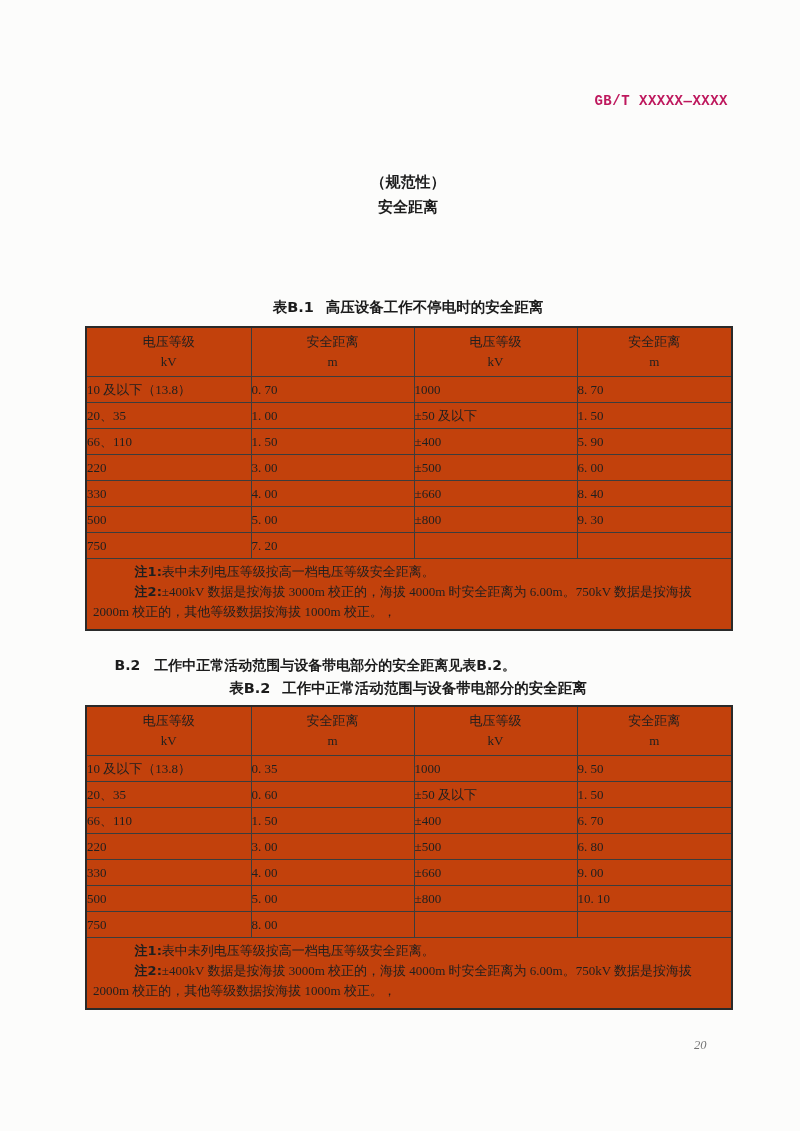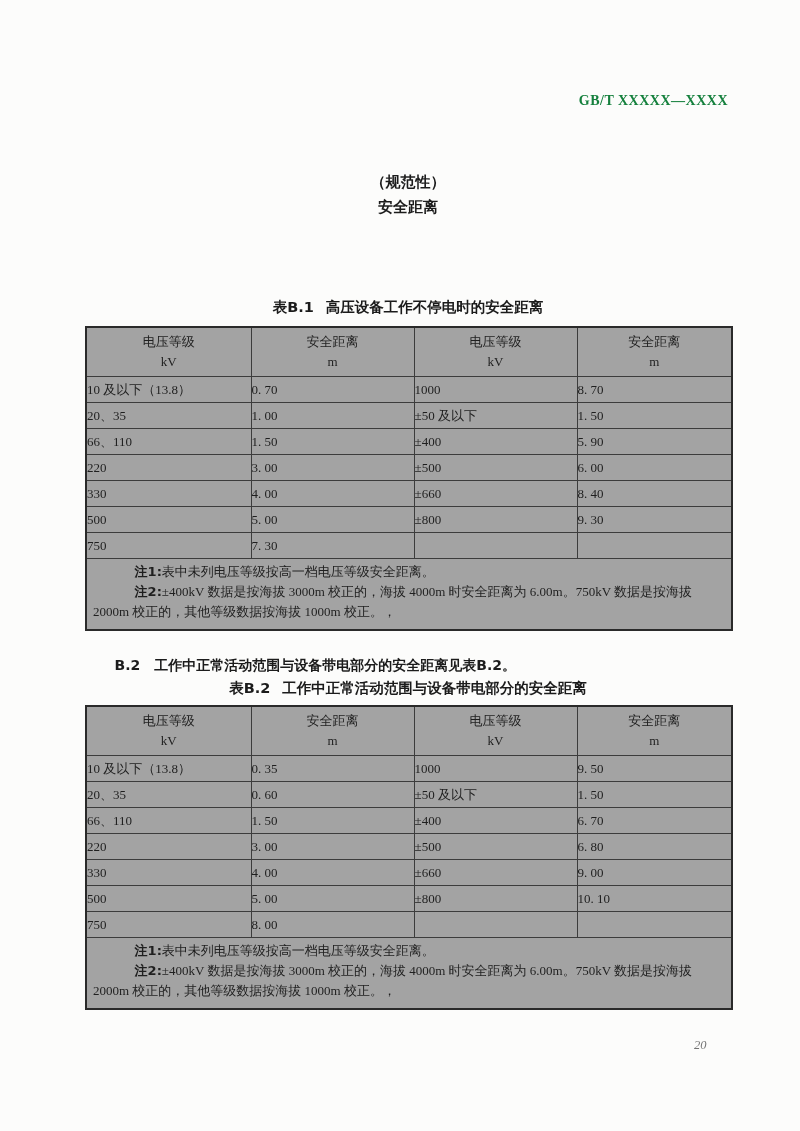--- a/index.html
+++ b/index.html
@@ -13,25 +13,25 @@
     height: 1131px;
     margin: 0 auto;
     background: #fcfcfb;
     color: #1f1f1f;
     overflow: hidden;
   }
   .doc-code {
     position: absolute;
     top: 93px;
     right: 72px;
-    font-family: Liberation Serif, serif;
+    font-family: Liberation Mono, monospace;
     font-weight: bold;
     font-size: 14px;
     letter-spacing: 0.5px;
-    color: #15803d;
+    color: #be185d;
   }
   .title-block {
     position: absolute;
     top: 170px;
     left: 85px;
     width: 646px;
     text-align: center;
     font-family: "DejaVu Sans", "Liberation Sans", sans-serif;
     font-weight: bold;
     color: #1c1c1c;
@@ -60,21 +60,21 @@
     font-size: 14.5px;
     color: #1b1b1b;
   }
   .tbl-caption .cap-label { margin-right: 12px; }
   table.data-table {
     position: absolute;
     left: 85px;
     width: 646px;
     border-collapse: collapse;
     table-layout: fixed;
-    background: #a3a3a3;
+    background: #c2410c;
   }
   table.data-table, table.data-table th, table.data-table td {
     border: 1px solid #3c3c3c;
   }
   table.data-table { border: 2px solid #2a2a2a; }
   table.data-table th {
     height: 48px;
     font-weight: normal;
     font-size: 13px;
     text-align: center;
@@ -189,21 +189,21 @@
         <td>8. 40</td>
       </tr>
       <tr>
         <td>500</td>
         <td>5. 00</td>
         <td>±800</td>
         <td>9. 30</td>
       </tr>
       <tr>
         <td>750</td>
-        <td>7. 30</td>
+        <td>7. 20</td>
         <td></td>
         <td></td>
       </tr>
       <tr>
         <td class="notes-cell" colspan="4">
           <div class="note"><span class="note-label">注1:</span><span>表中未列电压等级按高一档电压等级安全距离。</span></div>
           <div class="note"><span class="note-label">注2:</span><span>±400kV 数据是按海拔 3000m 校正的，海拔 4000m 时安全距离为 6.00m。750kV 数据是按海拔 2000m 校正的，其他等级数据按海拔 1000m 校正。，</span></div>
         </td>
       </tr>
     </tbody>

